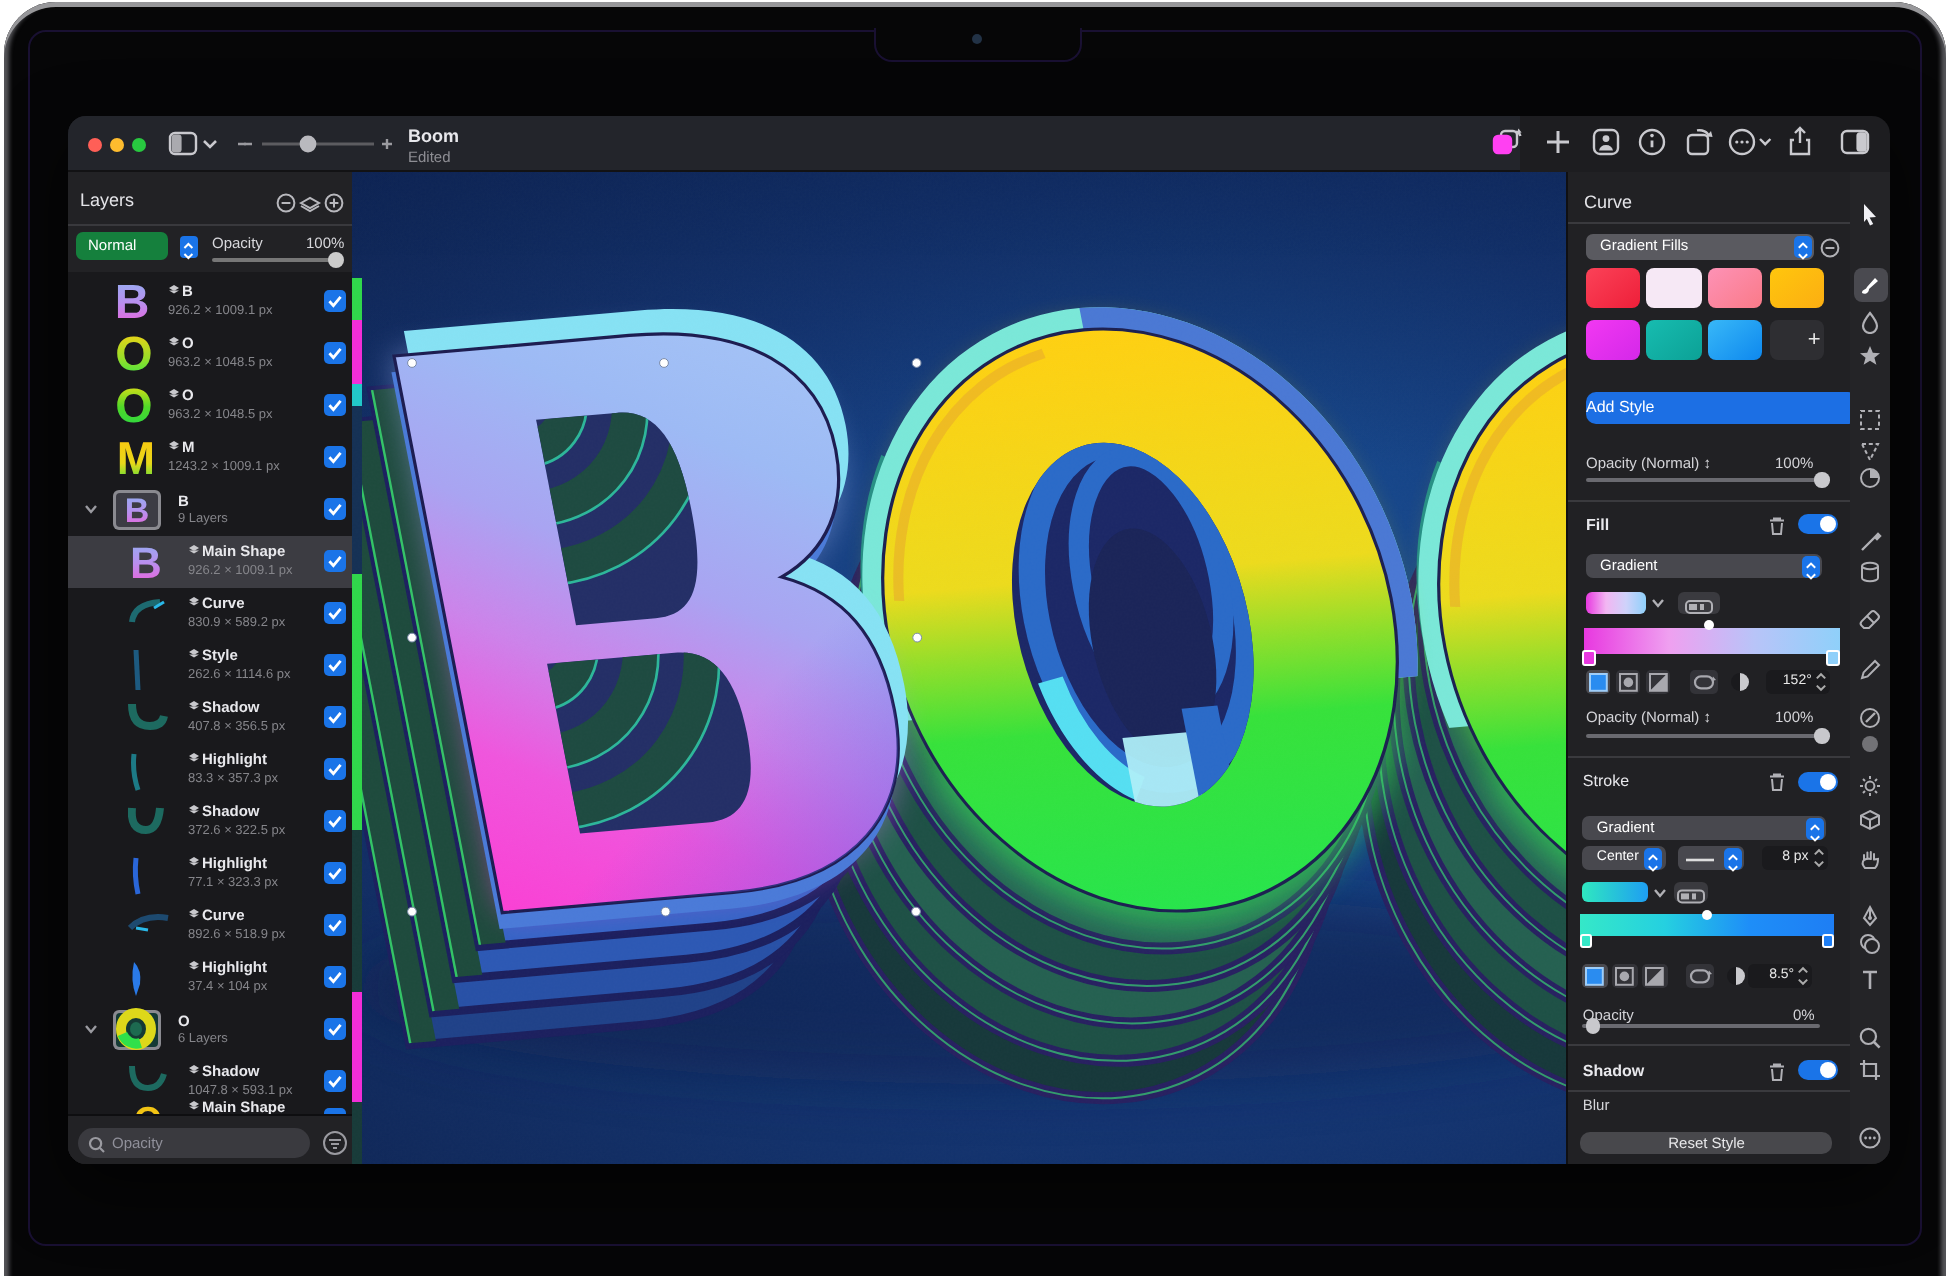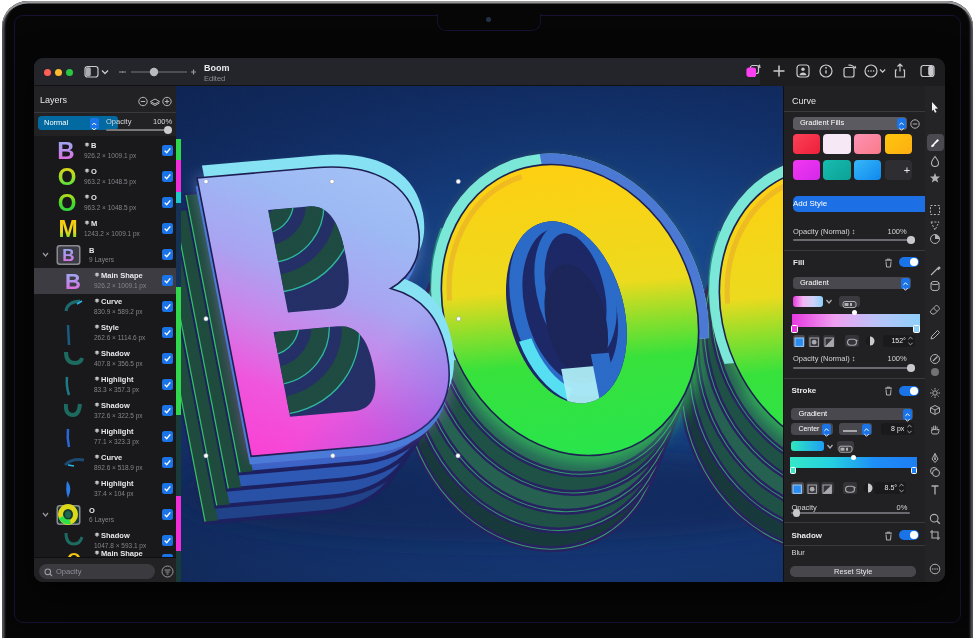--- a/index.html
+++ b/index.html
@@ -287,21 +287,21 @@
 <g stroke="#b8b8bd" fill="none" stroke-width="1">
 <circle cx="5" cy="5.5" r="4.2"></circle>
           <path d="M2.8 5.5 h4.4"></path>
 <path d="M12.5 5.5 L17 3 L21.5 5.5 L17 8 Z"></path>
           <path d="M12.5 7 L17 9.5 L21.5 7"></path>
 <circle cx="29" cy="5.5" r="4.2"></circle>
           <path d="M26.8 5.5 h4.4 M29 3.3 v4.4"></path>
 </g>
       </svg>
 <div class="abs" style="left:0;top:26px;width:142px;height:1px;background:#39393d"></div>
-<div class="abs" style="left:4px;top:30px;width:80px;height:14px;background:#0369a1;border-radius:3.5px;font-size:7.5px;color:#fff;line-height:14px;padding-left:6px">Normal</div>
+<div class="abs" style="left:4px;top:30px;width:46px;height:14px;background:#15803d;border-radius:3.5px;font-size:7.5px;color:#fff;line-height:14px;padding-left:6px">Normal</div>
 <div class="abs" style="left:56px;top:31.5px;width:8.5px;height:11px;background:#1a74e8;border-radius:2px"><svg width="8.5" height="11" viewBox="0 0 8.5 11">
           <path d="M2.2 4 l2 -2 l2 2 M2.2 7 l2 2 l2 -2" stroke="#fff" stroke-width="1" fill="none"></path>
         </svg></div>
 <div class="abs" style="left:72px;top:31px;font-size:7.5px;color:#d8d8dc">Opacity</div>
 <div class="abs" style="left:119px;top:31px;font-size:7.5px;color:#d8d8dc">100%</div>
 <div class="abs" style="left:72px;top:43px;width:64px;height:1.5px;background:#777;border-radius:1px"></div>
 <div class="abs" style="left:130px;top:39.5px;width:8px;height:8px;background:#ccc;border-radius:50%"></div>
 <div class="abs" style="left:0;top:50px;width:142px;height:421px;background:#19191c"></div>
 <div class="abs" style="left:22px;top:52.5px"><svg width="20" height="24" viewBox="0 0 20 24">
           <defs>
@@ -675,21 +675,21 @@
       </svg>
 <div class="abs" style="left:99.4px;top:248.5px;width:32px;height:12.4px;background:#1a1a1d;border-radius:3px;font-size:7px;color:#e8e8e8;text-align:right;line-height:12.4px;padding-right:9px">152°</div>
 <svg class="abs" style="left:123.4px;top:249.7px" width="7" height="10" viewBox="0 0 7 10">
         <path d="M1.4 3.2 l2.1 -2.1 l2.1 2.1 M1.4 6.8 l2.1 2.1 l2.1 -2.1" stroke="#aaa" stroke-width="1" fill="none"></path>
       </svg>
 <div class="abs" style="left:9.5px;top:268px;font-size:7.5px;color:#d4d4d8;">Opacity (Normal) ↕</div>
 <div class="abs" style="left:104px;top:268px;font-size:7.5px;color:#d4d4d8;">100%</div>
 <div class="abs" style="left:9.5px;top:281px;width:119px;height:1.5px;background:#6a6a70;border-radius:1px"></div>
 <div class="abs" style="left:123.5px;top:278px;width:7.5px;height:7.5px;background:#c8c8cc;border-radius:50%"></div>
 <div class="abs" style="left:0;top:291.5px;width:142px;height:1px;background:#3a3a3e"></div>
-<div class="abs" style="left:7.9px;top:300px;font-size:8px;font-weight:bold;color:#e8e8ec;">Stroke</div>
+<div class="abs" style="left:7.9px;top:300px;font-size:8px;font-weight:normal;color:#e8e8ec;">Stroke</div>
 <svg class="abs" style="left:100px;top:300px" width="9" height="10" viewBox="0 0 9 10">
         <path d="M1 2.2 h7 M3 2.2 V1.2 h3 v1 M2 3.5 l0.5 5.5 h4 l0.5 -5.5" stroke="#b0b0b5" stroke-width="1" fill="none"></path>
       </svg>
 <div class="abs" style="left:115.8px;top:299.8px;width:20px;height:10.5px;background:#1a74e8;border-radius:5.5px"></div>
 <div class="abs" style="left:126.3px;top:300.8px;width:8.5px;height:8.5px;background:#fff;border-radius:50%"></div>
 <div class="abs" style="left:7.9px;top:321.6px;width:122px;height:12.4px;background:#48484e;border-radius:3.5px;font-size:7.5px;color:#fff;line-height:12.4px;padding-left:7px">Gradient</div>
 <div class="abs" style="left:119.4px;top:322.8px;width:9px;height:11px;background:#1a74e8;border-radius:2.5px"><svg width="9" height="11" viewBox="0 0 9 11">
           <path d="M2.4 3.9 l2.1 -2.1 l2.1 2.1 M2.4 7.1 l2.1 2.1 l2.1 -2.1" stroke="#fff" stroke-width="1" fill="none"></path>
         </svg></div>
 <div class="abs" style="left:7.9px;top:337.4px;width:41.4px;height:12px;background:#48484e;border-radius:3.5px;font-size:7px;color:#fff;line-height:12px;padding-left:7px">Center</div>

